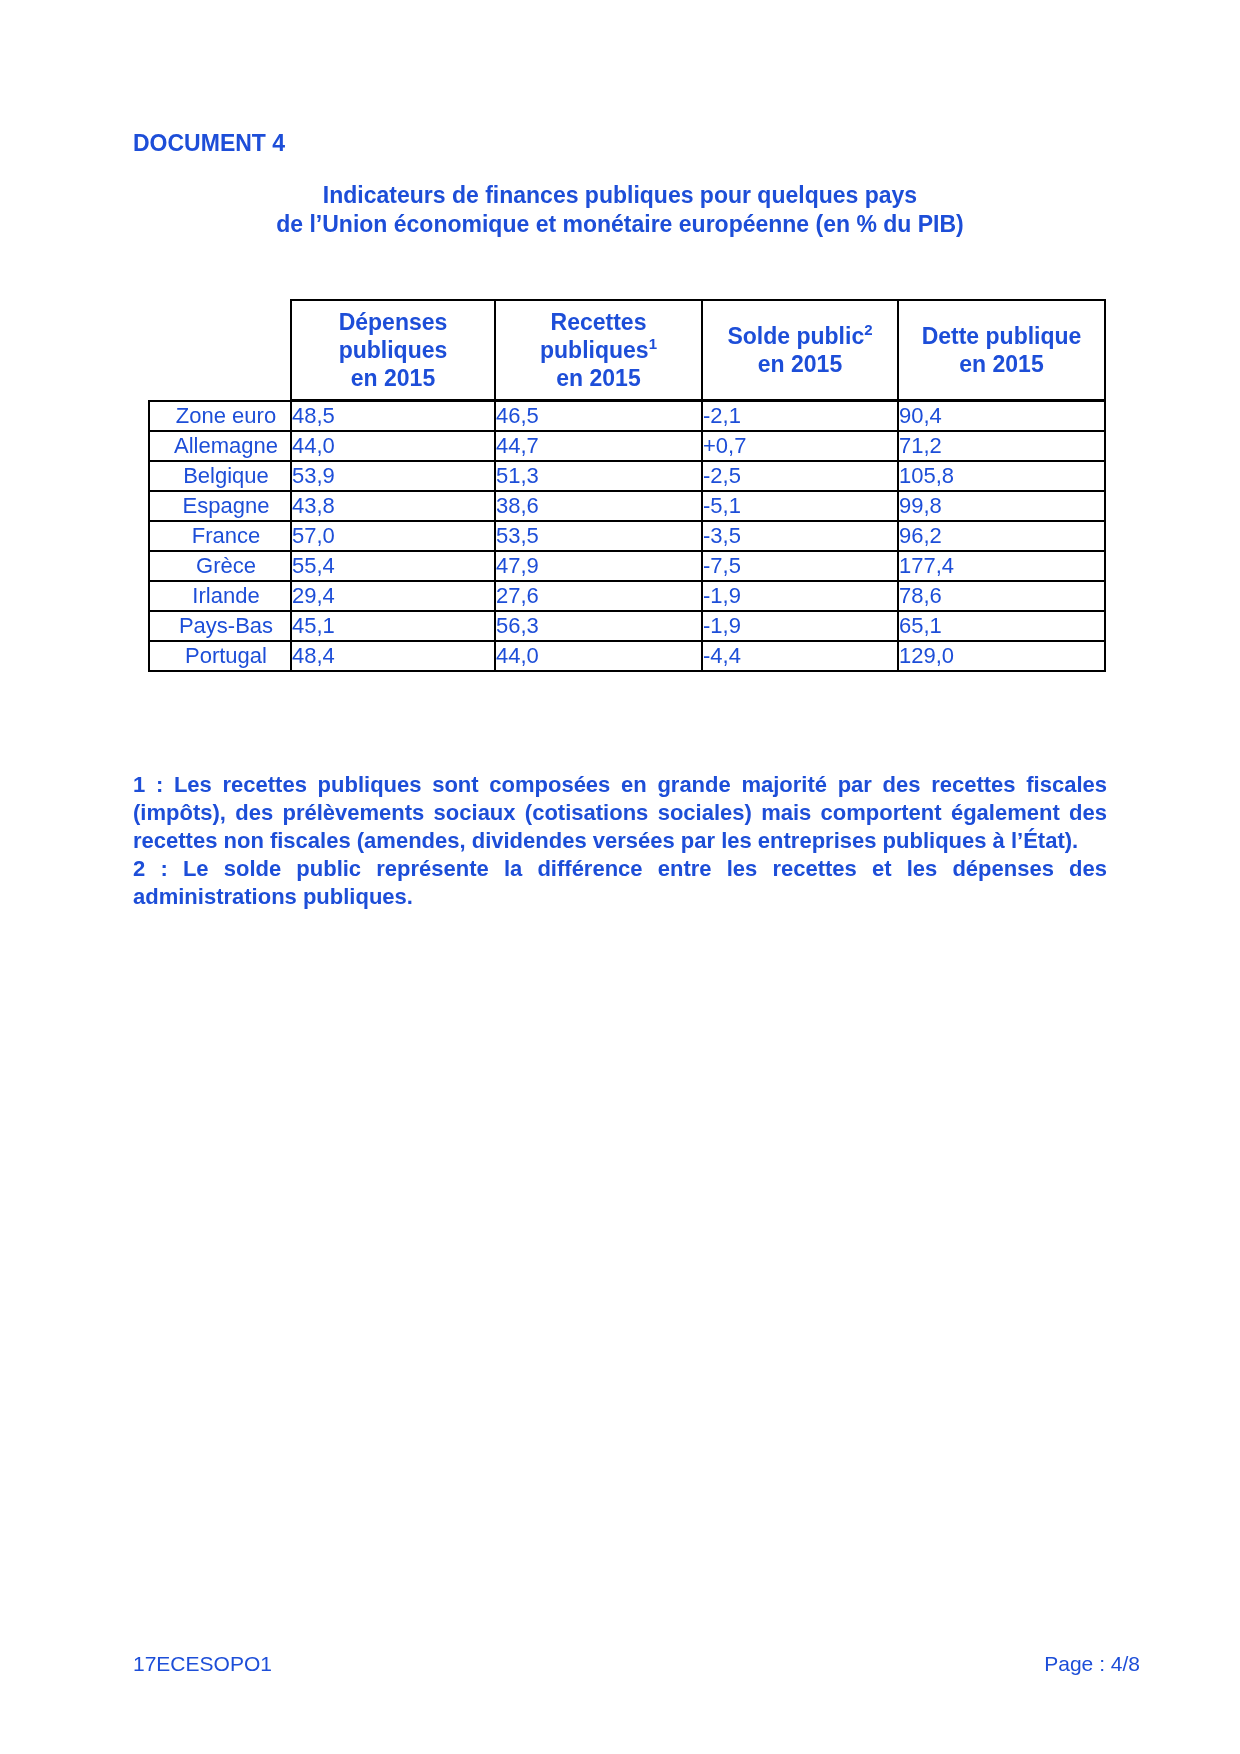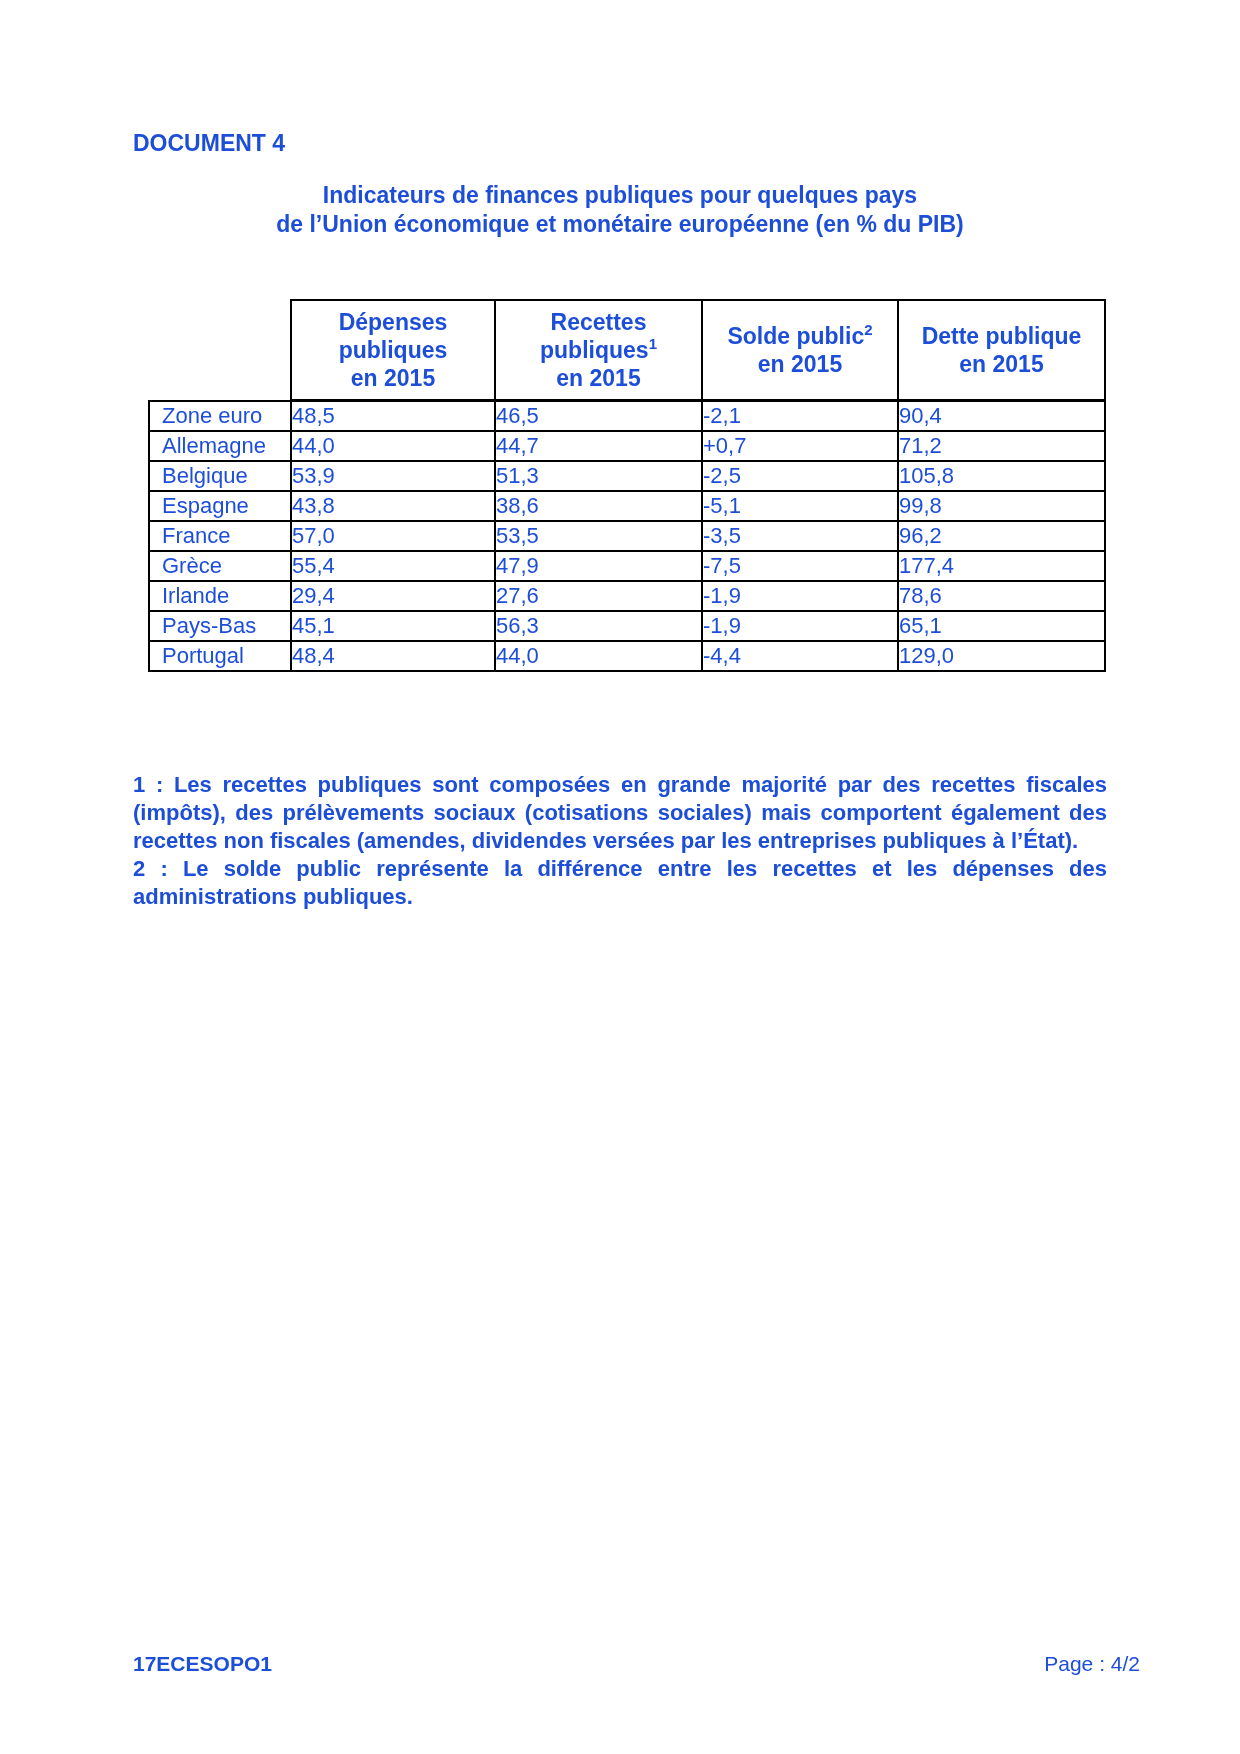--- a/index.html
+++ b/index.html
@@ -59,21 +59,21 @@
     font-size: 15px;
     vertical-align: super;
     line-height: 0;
   }
   .fin-table tbody td {
     height: 28px;
     line-height: 28px;
     padding: 0;
     vertical-align: middle;
   }
-  .fin-table td.rl { text-align: left; padding-left: 12px; }
+  .fin-table td.rl { text-align: center; padding-left: 12px; }
   .fin-table td.rv { text-align: left; }
   .source {
     position: absolute;
     left: 133px;
     top: 704px;
     width: 962px;
     text-align: right;
     font-size: 22px;
   }
   .footnotes {
@@ -83,21 +83,21 @@
     width: 974px;
     font-size: 22px;
     line-height: 28px;
     text-align: justify;
   }
   .footnotes p { margin: 0; font-weight: bold; }
   .footer-left {
     position: absolute;
     left: 133px;
     top: 1652px;
-    font-weight: bold;
+    font-weight: normal;
     font-size: 21px;
   }
   .footer-right {
     position: absolute;
     right: 100px;
     top: 1652px;
     font-size: 21px;
   }
 </style>
 </head>
@@ -210,15 +210,15 @@
     </tbody>
   </table>
 
 
   <div class="footnotes">
     <p>1 : Les recettes publiques sont composées en grande majorité par des recettes fiscales (impôts), des prélèvements sociaux (cotisations sociales) mais comportent également des recettes non fiscales (amendes, dividendes versées par les entreprises publiques à l’État).</p>
     <p>2 : Le solde public représente la différence entre les recettes et les dépenses des administrations publiques.</p>
   </div>
 
   <div class="footer-left">17ECESOPO1</div>
-  <div class="footer-right">Page : 4/2</div>
+  <div class="footer-right">Page : 4/8</div>
 
 </div>
 
 </body></html>

